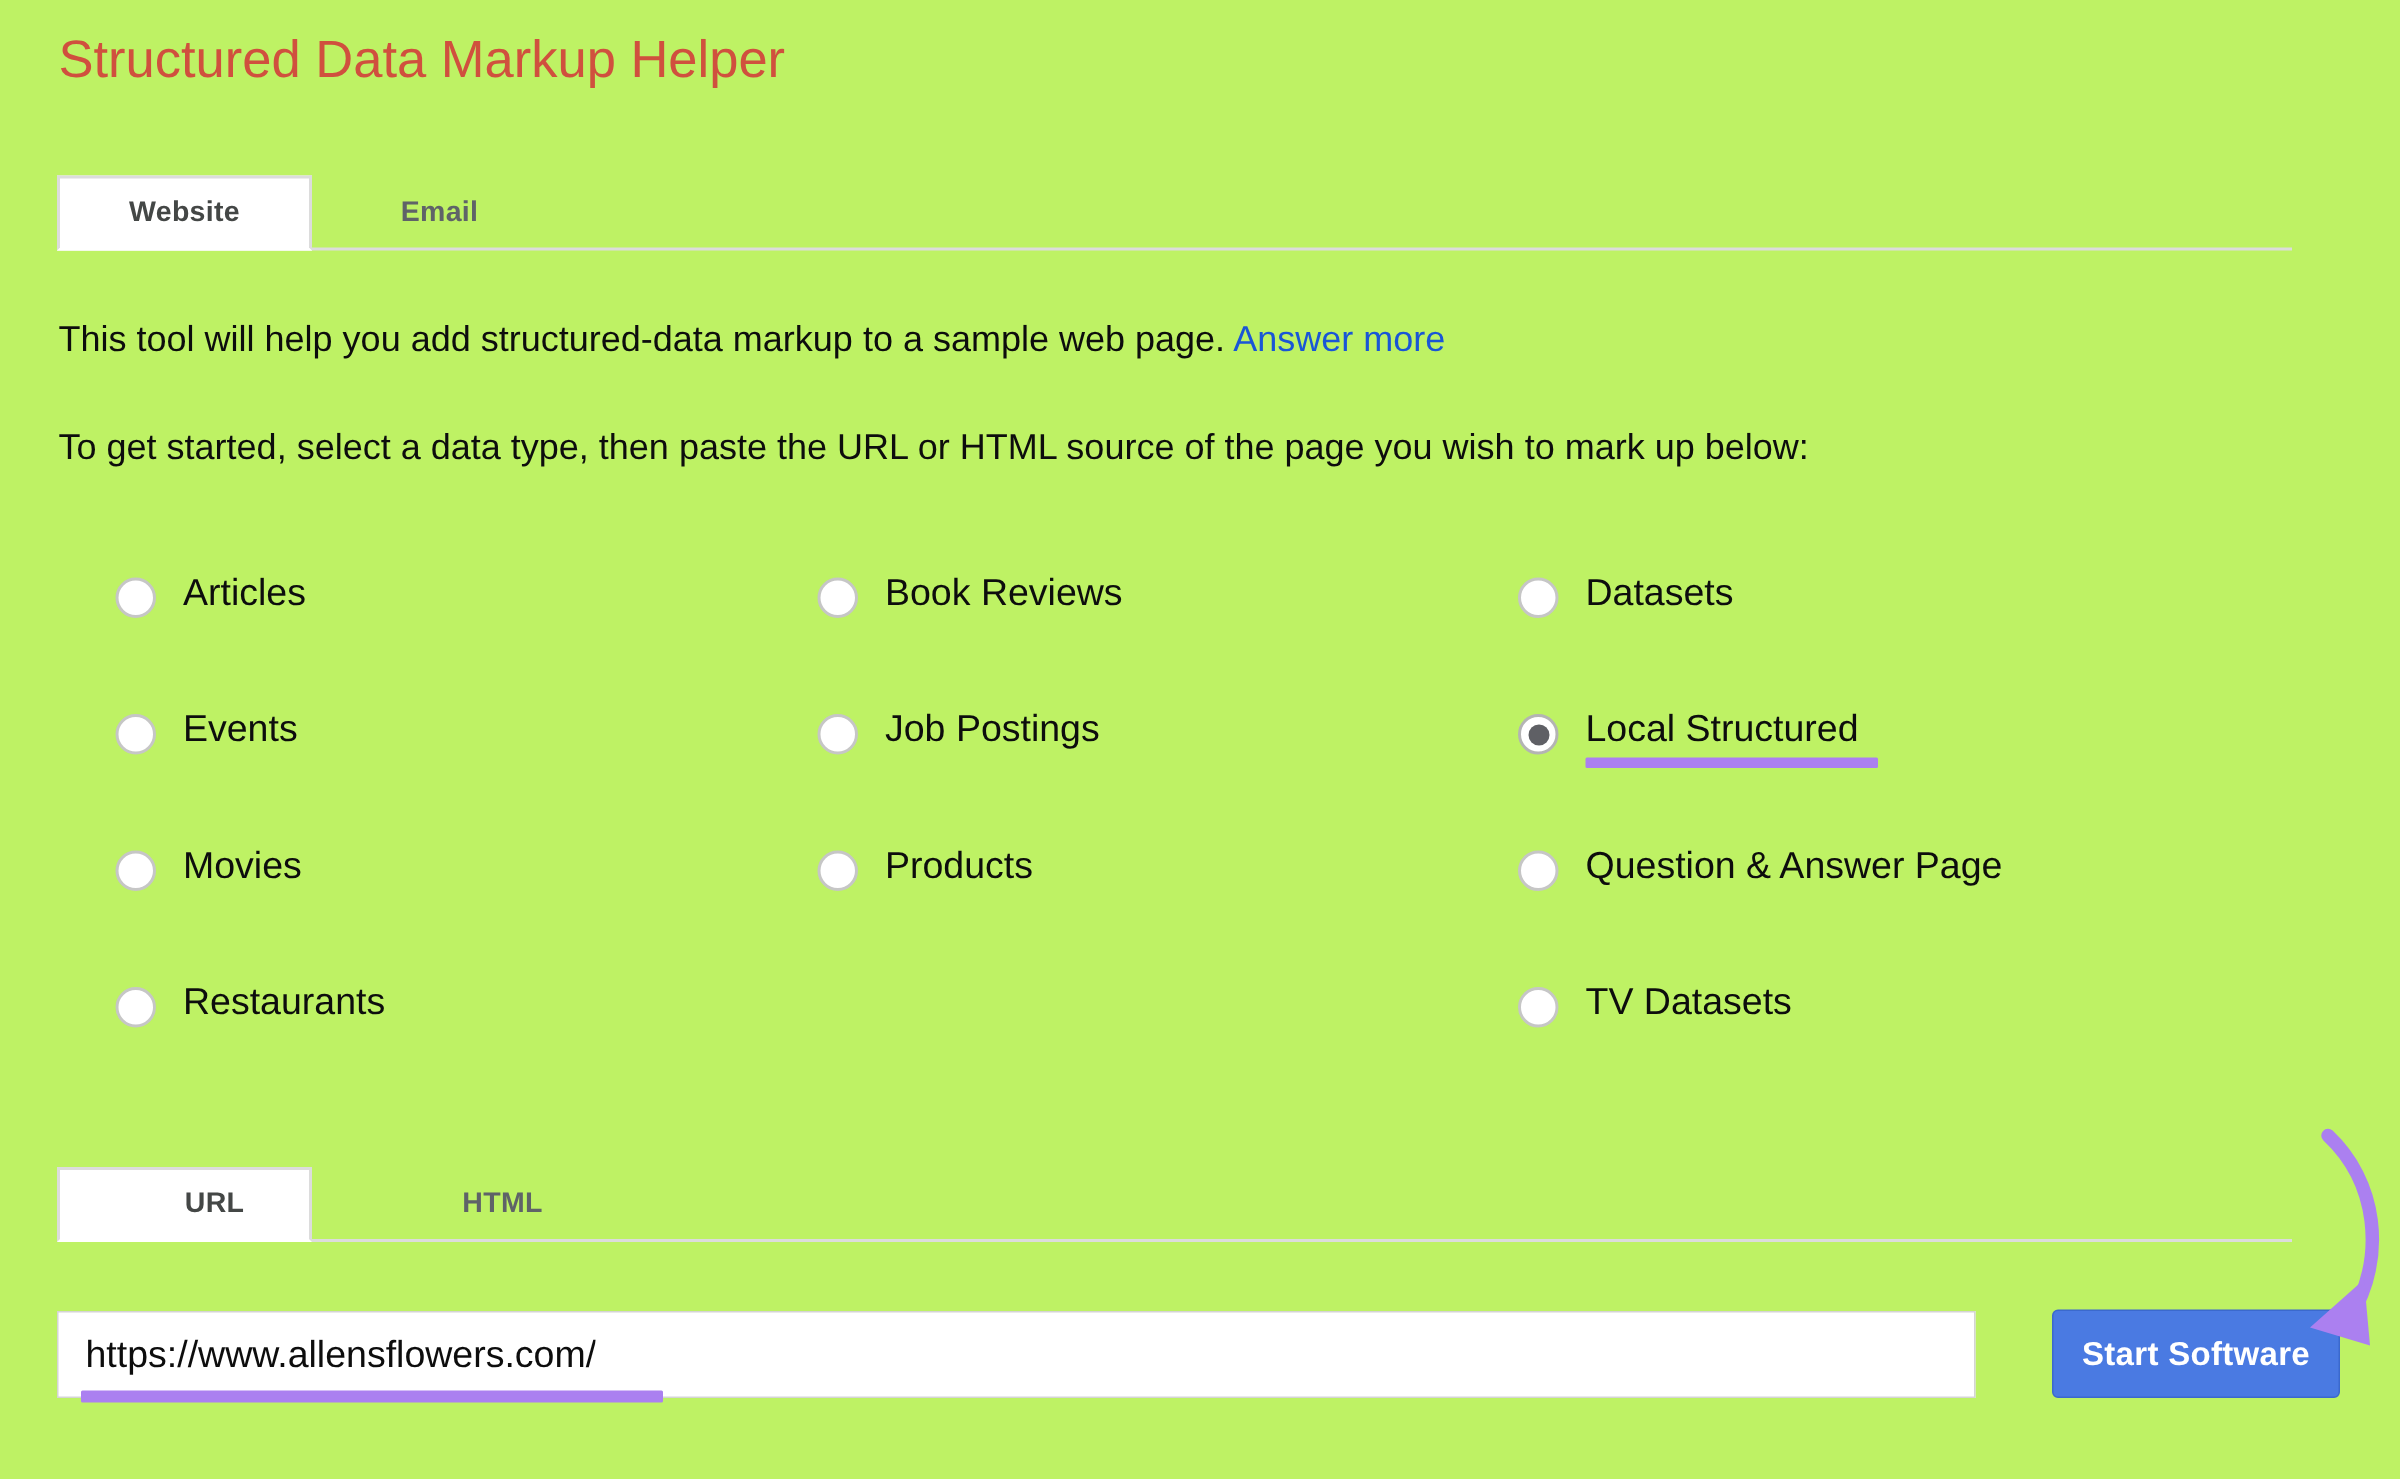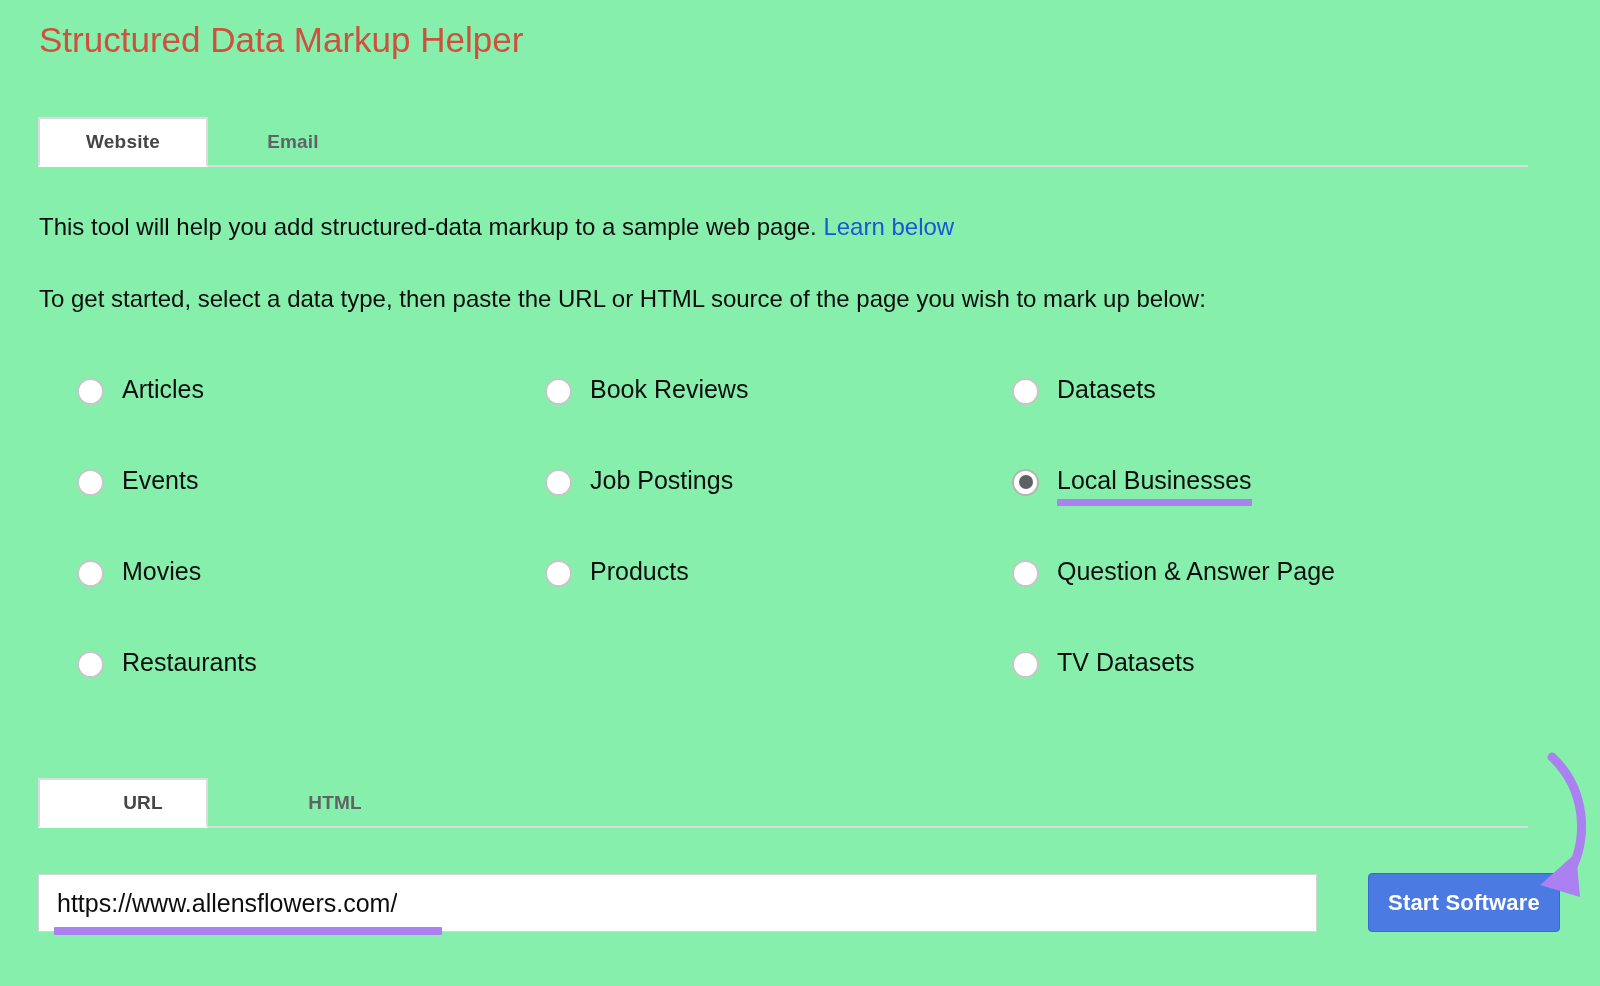--- a/index.html
+++ b/index.html
@@ -6,21 +6,21 @@
   html, body {
     margin: 0;
     padding: 0;
     background: #ffffff;
     font-family: "Liberation Sans", sans-serif;
   }
   #page {
     position: relative;
     width: 1600px;
     height: 986px;
-    background: #86efac;
+    background: #bef264;
     overflow: hidden;
   }
 
   
   #app-title {
     position: absolute;
     left: 39px;
     top: 18px;
     font-size: 35px;
     line-height: 44px;
@@ -96,21 +96,21 @@
     width: 1600px;
   }
   .radio-row {
     position: relative;
     height: 91px;
   }
   .radio-item {
     position: absolute;
     top: 0;
     display: flex;
-    align-items: center;
+    align-items: flex-end;
     cursor: pointer;
     height: 46px;
   }
   .col1 { left: 77px; }
   .col2 { left: 545px; }
   .col3 { left: 1012px; }
 
   .radio-circle {
     flex: 0 0 auto;
     width: 27px;
@@ -243,21 +243,21 @@
     <div class="tab active" id="tab-website">
       <span>Website</span>
     </div>
     <div class="tab" id="tab-email">
       <span>Email</span>
     </div>
   </div>
 
   <div class="para" id="intro-line">
     <span>This tool will help you add structured-data markup to a sample web page.</span>
-    <span id="learn-more">Learn below</span>
+    <span id="learn-more">Answer more</span>
   </div>
 
   <div class="para" id="getstarted-line">To get started, select a data type, then paste the URL or HTML source of the page you wish to mark up below:</div>
 
   <div id="radio-grid">
 
     <div class="radio-row">
       <div class="radio-item col1">
         <span class="radio-circle"></span>
         <span class="radio-label">Articles</span>
@@ -277,21 +277,21 @@
         <span class="radio-circle"></span>
         <span class="radio-label">Events</span>
       </div>
       <div class="radio-item col2">
         <span class="radio-circle"></span>
         <span class="radio-label">Job Postings</span>
       </div>
       <div class="radio-item col3">
         <span class="radio-circle checked"></span>
         <span class="radio-label underlined">
-          <span>Local Businesses</span>
+          <span>Local Structured</span>
           <span class="hl-underline" id="local-businesses-underline" style="width: 195px;"></span>
         </span>
       </div>
     </div>
 
     <div class="radio-row">
       <div class="radio-item col1">
         <span class="radio-circle"></span>
         <span class="radio-label">Movies</span>
       </div>

